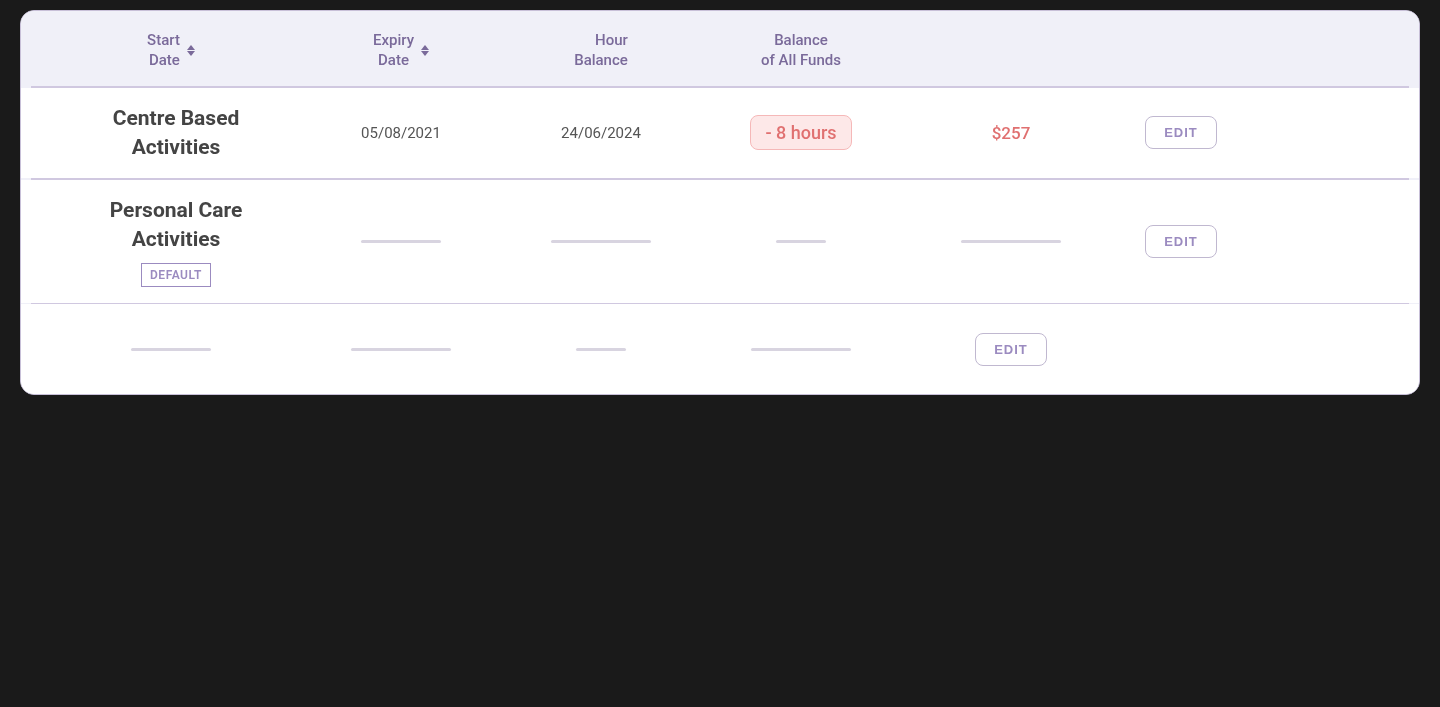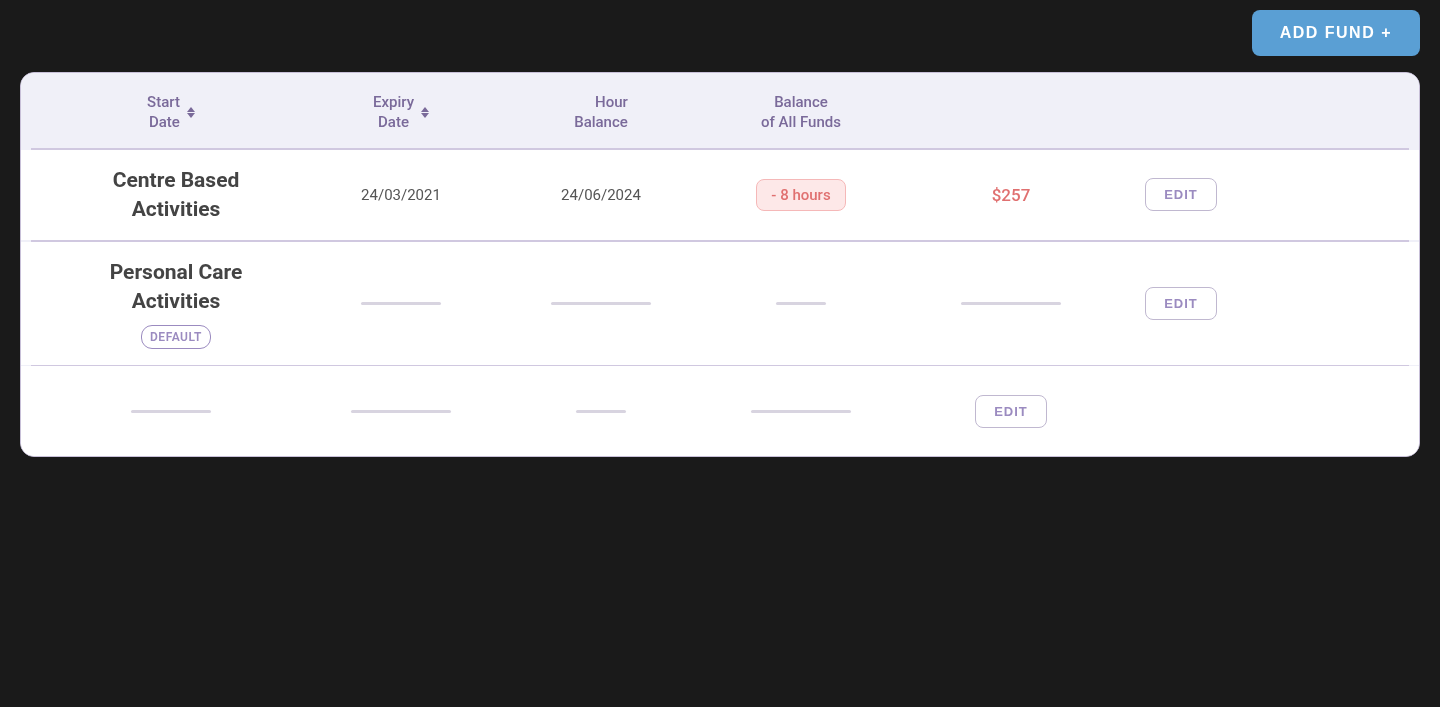--- a/index.html
+++ b/index.html
@@ -128,42 +128,42 @@
       font-size: 21px;
       font-weight: 700;
       color: #444;
       text-align: center;
       line-height: 1.4;
     }
 
     .default-badge {
       margin-top: 8px;
       border: 1.5px solid #9b8bc0;
-      border-radius: 11px;
+      border-radius: 0;
       padding: 4px 8px;
       font-size: 12px;
       font-weight: 600;
       color: #9b8bc0;
       letter-spacing: 0.5px;
       background: white;
       display: inline-block;
     }
 
     .date-text {
       color: #555;
       font-size: 15px;
     }
 
     .hour-badge {
       background: #fde8e8;
       border: 1px solid #f5b8b8;
       border-radius: 8px;
       padding: 6px 14px;
       color: #e07070;
-      font-size: 15px;
+      font-size: 18px;
       font-weight: 500;
     }
 
     .balance-amount {
       color: #e07070;
       font-size: 17px;
       font-weight: 500;
     }
 
     .edit-btn {
@@ -186,23 +186,20 @@
     }
 
     .row-vehicle {
       border-radius: 0 0 12px 12px;
     }
   </style>
 </head>
 <body>
 
 <div class="page-wrapper">
-  <button class="add-fund-btn">
-    <span>ADD FUND +</span>
-  </button>
 
   <div class="table-container">
 
     <div class="table-header">
       <div class="header-cell">
         <span style="text-align:right; line-height:1.3;">Start<br>Date</span>
         <span class="sort-arrows">
           <span class="arrow-up"></span>
           <span class="arrow-down"></span>
         </span>
@@ -223,21 +220,21 @@
       <div class="header-cell"></div>
     </div>
 
     <div class="table-divider"></div>
 
     <div class="table-row">
       <div class="cell type-cell">
         <span class="type-label">Centre Based<br>Activities</span>
       </div>
       <div class="cell">
-        <span class="date-text">24/03/2021</span>
+        <span class="date-text">05/08/2021</span>
       </div>
       <div class="cell">
         <span class="date-text">24/06/2024</span>
       </div>
       <div class="cell">
         <span class="hour-badge">- 8 hours</span>
       </div>
       <div class="cell">
         <span class="balance-amount">$257</span>
       </div>

